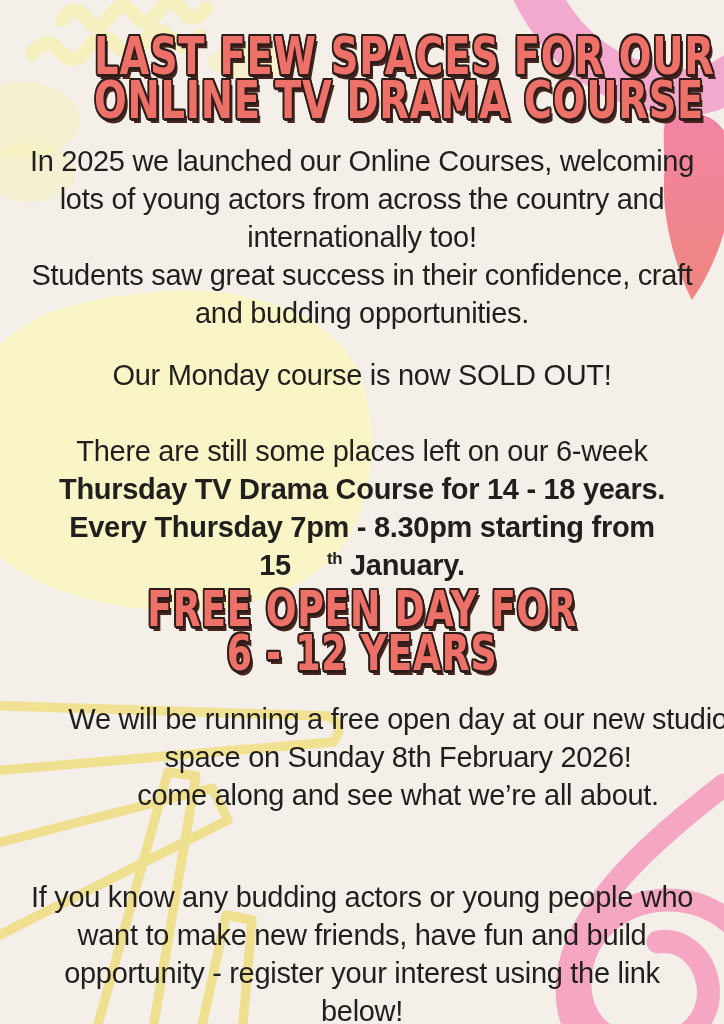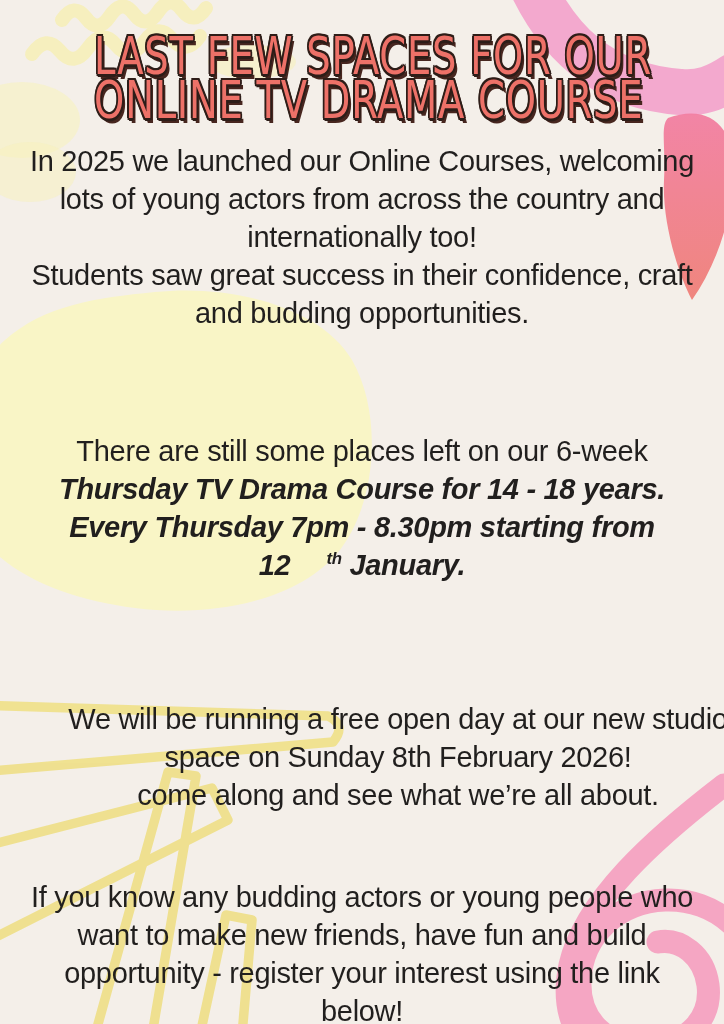--- a/index.html
+++ b/index.html
@@ -8,25 +8,25 @@
     width:724px;height:1024px;
     margin:0 auto;
     background:#f4efe9;
     overflow:hidden;
     font-family:"Liberation Sans","DejaVu Sans",sans-serif;
     color:#211f1e;
   }
   .deco{position:absolute;left:0;top:0;width:724px;height:1024px;pointer-events:none;}
   .txt{position:absolute;left:0;width:724px;text-align:center;}
   .body-line{font-size:29px;line-height:38px;letter-spacing:-0.3px;}
-  .bold{font-weight:bold;font-style:italic;}
+  .bold{font-weight:bold;}
   sup.ord{font-size:0.58em;vertical-align:super;line-height:0;margin-left:36px;}
   .bubble{
     font-family:"DejaVu Sans",sans-serif;
-    font-weight:normal;
+    font-weight:bold;
     color:#ed7168;
     letter-spacing:1px;
     text-shadow:
       -2px -2px 0 #2e1d18, 2px -2px 0 #2e1d18,
       -2px  2px 0 #2e1d18, 2px  2px 0 #2e1d18,
       -2.5px 0 0 #2e1d18, 2.5px 0 0 #2e1d18,
        0 -2.5px 0 #2e1d18, 0 2.5px 0 #2e1d18,
        4px 5px 0 #47261f;
     white-space:nowrap;
   }
@@ -90,28 +90,35 @@
   </h1>
 
   <div class="txt intro">
     <div class="body-line">In 2025 we launched our Online Courses, welcoming</div>
     <div class="body-line">lots of young actors from across the country and</div>
     <div class="body-line">internationally too!</div>
     <div class="body-line">Students saw great success in their confidence, craft</div>
     <div class="body-line">and budding opportunities.</div>
   </div>
 
+  <div class="txt soldout">
+    <div class="body-line">Our Monday course is now SOLD OUT!</div>
+  </div>
 
   <div class="txt thursday">
     <div class="body-line">There are still some places left on our 6-week</div>
     <div class="body-line bold">Thursday TV Drama Course for 14 - 18 years.</div>
     <div class="body-line bold">Every Thursday 7pm - 8.30pm starting from</div>
-    <div class="body-line bold"><span>12</span><sup class="ord">th</sup><span> January.</span></div>
+    <div class="body-line bold"><span>15</span><sup class="ord">th</sup><span> January.</span></div>
   </div>
 
+  <h2 class="txt bubble h2" style="margin:0">
+    <span class="bubble-line">FREE OPEN DAY FOR</span>
+    <span class="bubble-line">6 - 12 YEARS</span>
+  </h2>
 
   <div class="txt openday">
     <div class="body-line">We will be running a free open day at our new studio</div>
     <div class="body-line">space on Sunday 8th February 2026!</div>
     <div class="body-line">come along and see what we’re all about.</div>
   </div>
 
   <div class="txt register">
     <div class="body-line">If you know any budding actors or young people who</div>
     <div class="body-line">want to make new friends, have fun and build</div>

